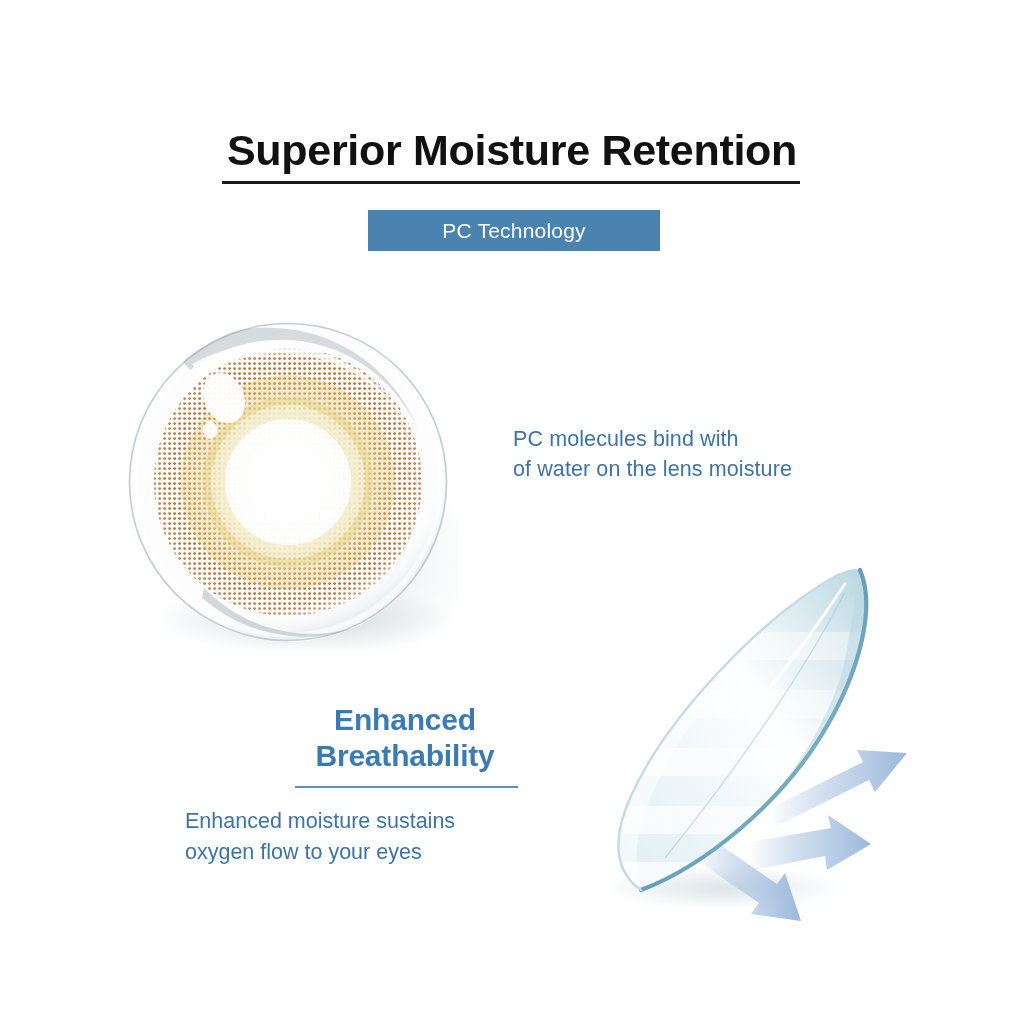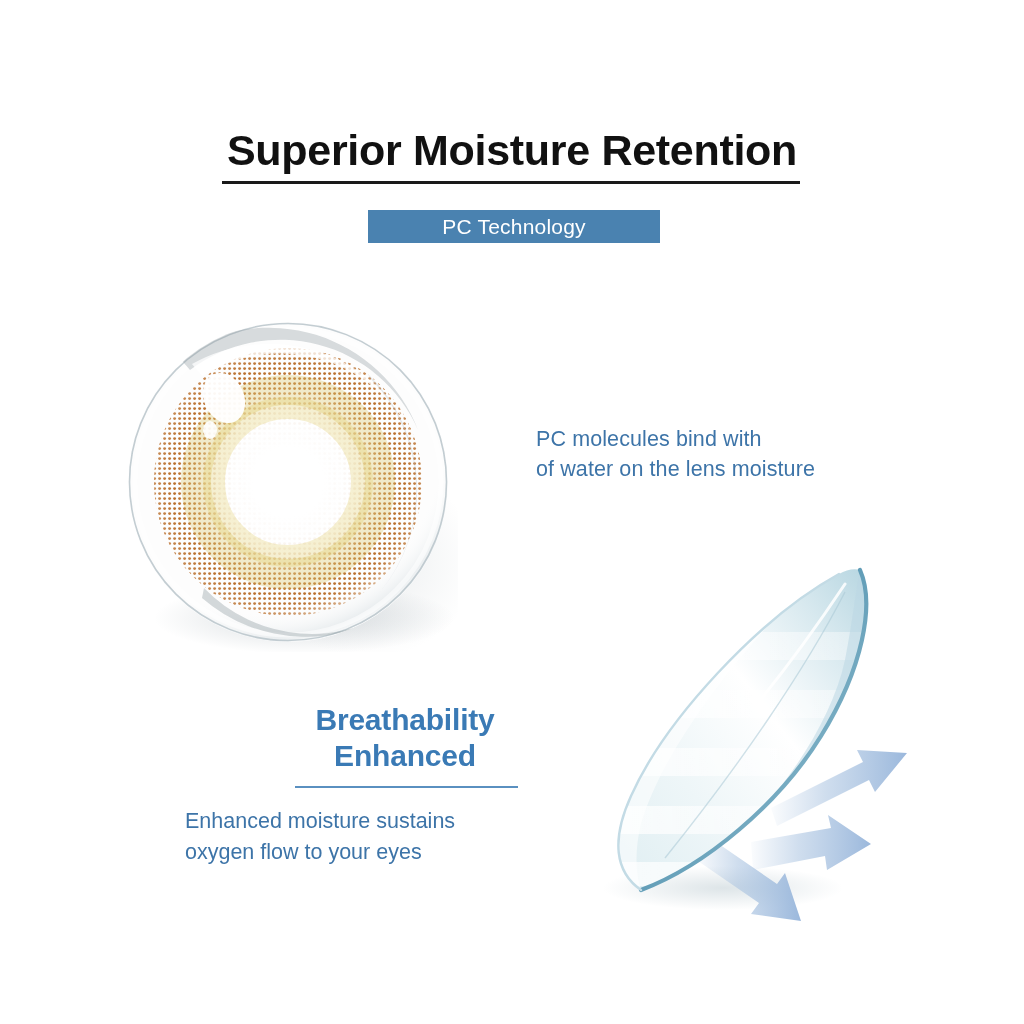--- a/index.html
+++ b/index.html
@@ -42,42 +42,42 @@
     width: 578px;
     height: 3px;
     background: #1a1a1a;
   }
 
   .badge {
     position: absolute;
     left: 368px;
     top: 210px;
     width: 292px;
-    height: 33px;
+    height: 41px;
     background: #4a82b0;
     display: flex;
     align-items: center;
     justify-content: center;
     color: #ffffff;
     font-size: 21px;
     letter-spacing: 0.2px;
   }
 
   
   .pc-copy {
     position: absolute;
     left: 513px;
     top: 424px;
     width: 360px;
     color: #3d74a8;
     font-size: 21.5px;
     line-height: 30px;
     letter-spacing: 0.1px;
   }
-  .pc-copy div { white-space: nowrap; margin-left: 23px; }
+  .pc-copy div { white-space: nowrap; }
 
   
   .breath-title {
     position: absolute;
     left: 185px;
     top: 702px;
     width: 440px;
     text-align: center;
     color: #3a7ab5;
     font-size: 30px;
@@ -323,22 +323,22 @@
 
         <path d="M315 30 C330 64 318 128 276 196 C234 264 160 326 96 350" fill="none" stroke="url(#lensEdge)" stroke-width="4.2" stroke-linecap="round"></path>
         <path d="M96 350 C70 332 66 300 86 256 C120 180 214 78 294 34" fill="none" stroke="#c3dbe5" stroke-width="2.4" stroke-linecap="round"></path>
 
         <path d="M300 44 C280 74 248 120 212 164" fill="none" stroke="#ffffff" stroke-width="3" opacity="0.85" stroke-linecap="round"></path>
       </g>
     </svg>
   </div>
 
   <div class="breath-title">
+    <div>Enhanced</div>
     <div>Breathability</div>
-    <div>Enhanced</div>
   </div>
   <div class="breath-rule"></div>
   <div class="breath-copy">
     <div>Enhanced moisture sustains</div>
     <div>oxygen flow to your eyes</div>
   </div>
 
 </div>
 
 </body></html>

